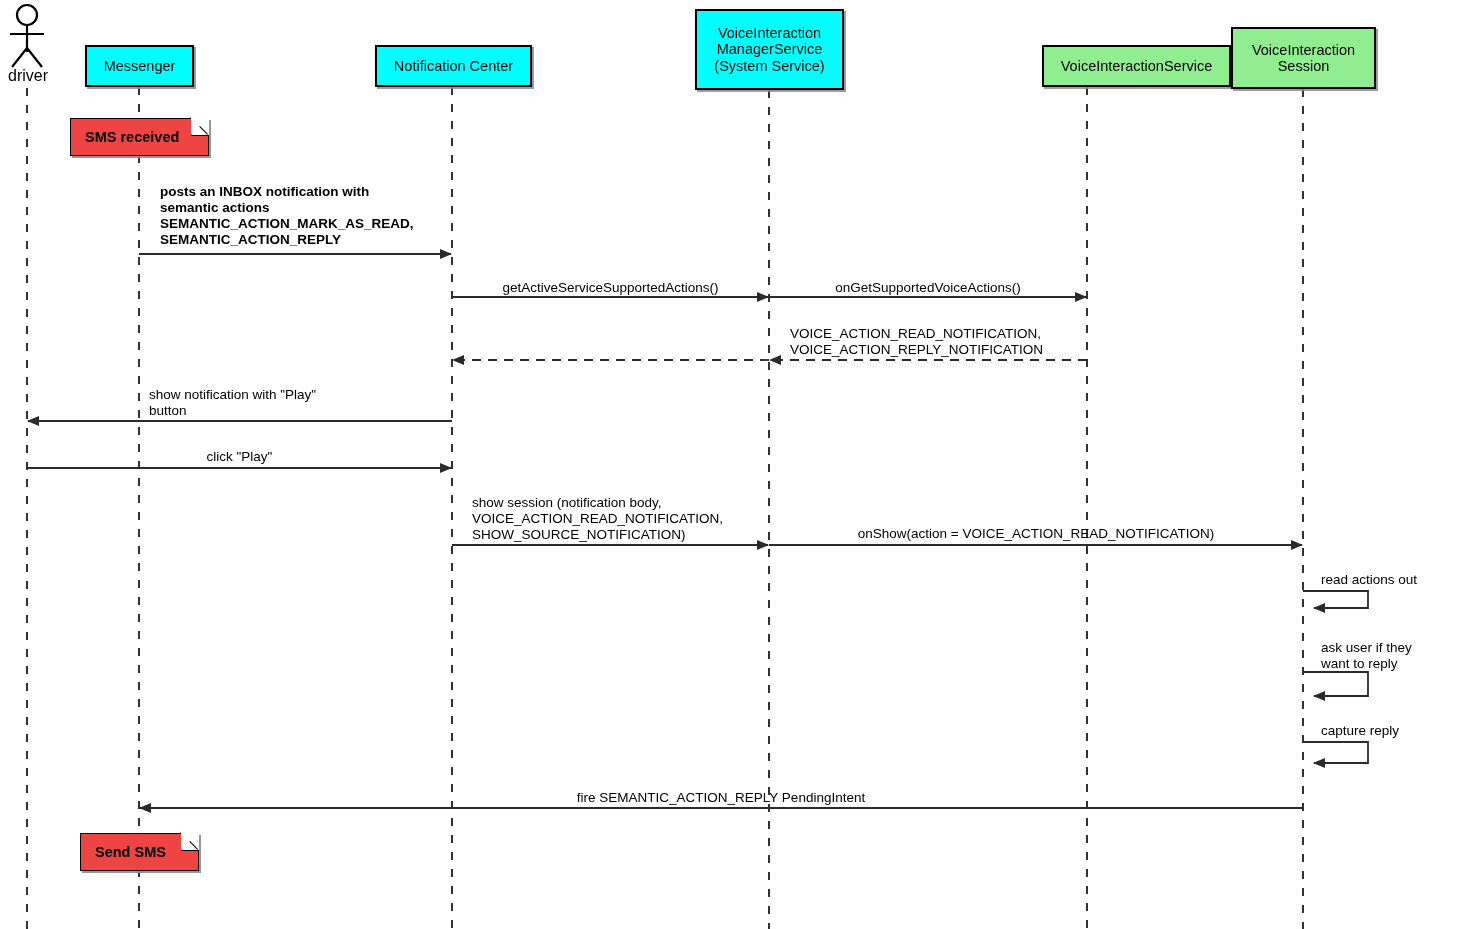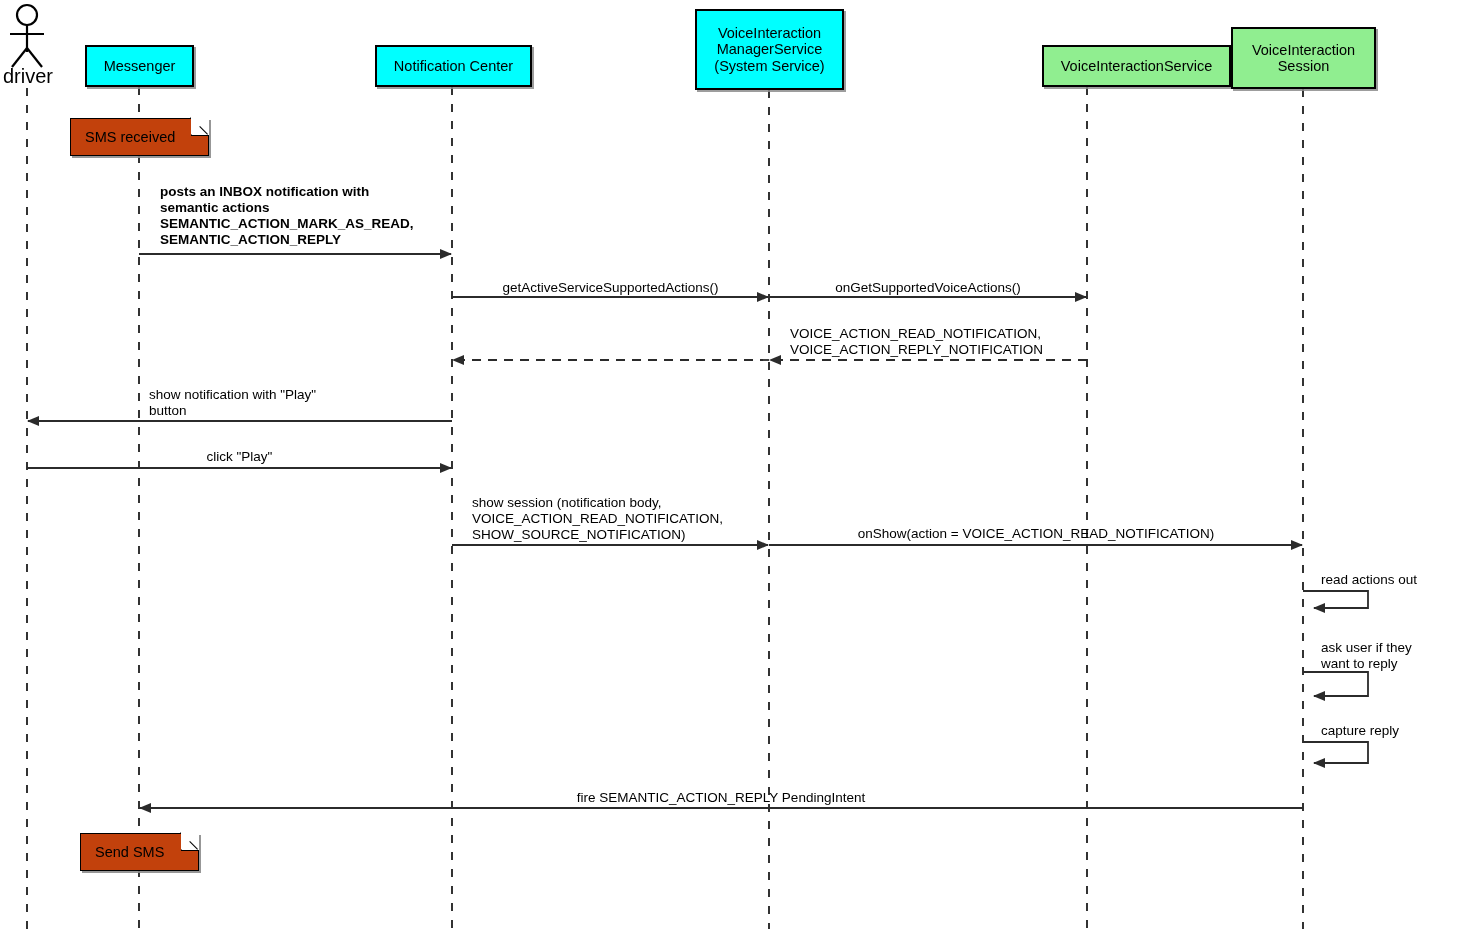--- a/index.html
+++ b/index.html
@@ -39,29 +39,30 @@
     color: #000000;
     white-space: pre-line;
     padding: 2px 14px;
   }
   .lifeline-box.cyan  { background: #00ffff; }
   .lifeline-box.green { background: #90ee90; }
 
   .note {
     position: absolute;
     box-sizing: border-box;
-    background: #c2410c;
+    background: #ef4444;
     border: 1px solid #000000;
     box-shadow: 2px 2px 0 rgba(140,140,140,0.9);
     font-size: 14.5px;
     line-height: 16px;
     color: #000000;
     display: flex;
     align-items: center;
     padding-left: 14px;
+    font-weight: bold;
   }
   .note .fold {
     position: absolute;
     top: -1px;
     right: -1px;
     width: 17px;
     height: 17px;
     background: #ffffff;
     border-left: 1px solid #000000;
     border-bottom: 1px solid #000000;
@@ -92,21 +93,21 @@
     font-size: 13.5px;
     line-height: 16px;
     color: #000000;
     white-space: pre-line;
     text-align: left;
   }
   .msg-label.center { text-align: center; }
 
   .actor-label {
     position: absolute;
-    font-size: 20px;
+    font-size: 16px;
     line-height: 16px;
     color: #000000;
     text-align: center;
   }
 </style>
 </head>
 <body>
 
 <div id="canvas">
 

